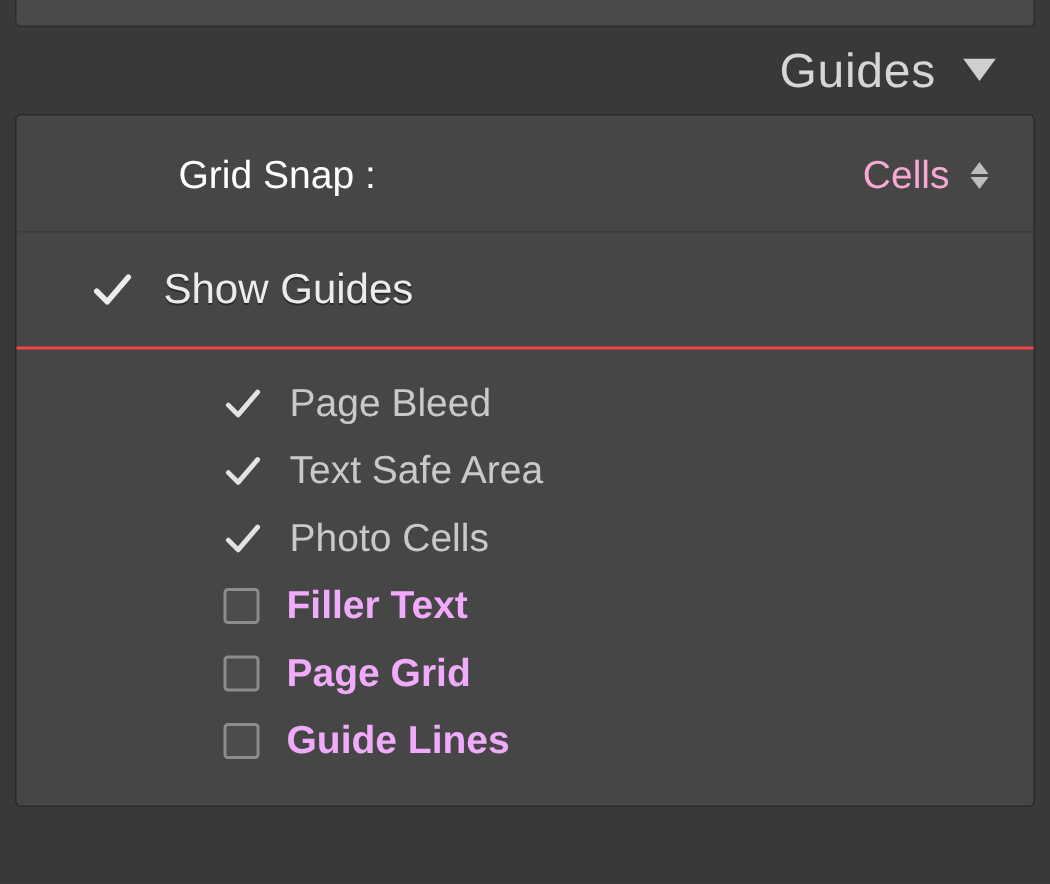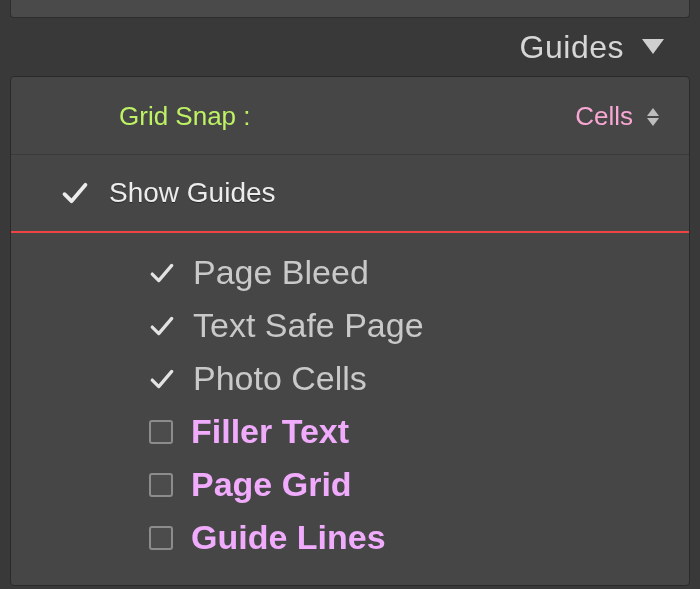--- a/index.html
+++ b/index.html
@@ -52,21 +52,21 @@
     }
     .row-gridsnap {
       display: flex;
       align-items: center;
       justify-content: space-between;
       padding: 24px 30px 22px 108px;
       border-bottom: 1px solid #3a3a3a;
     }
     .label-muted {
       font-size: 26px;
-      color: #bef264;
+      color: #ffffff;
     }
     .select-wrap {
       display: flex;
       align-items: center;
       gap: 14px;
       cursor: pointer;
     }
     .select-value {
       font-size: 26px;
       color: #f9a8d4;
@@ -113,21 +113,21 @@
       display: flex;
       flex-direction: column;
       gap: 14px;
     }
     .sub-item {
       display: flex;
       align-items: center;
       gap: 18px;
     }
     .sub-label {
-      font-size: 34px;
+      font-size: 26px;
       color: #c9c9c9;
     }
     .sub-label.dim {
       color: #f0abfc;
       font-weight: bold;
     }
   </style>
 </head>
 <body>
 
@@ -177,21 +177,21 @@
             </svg>
         </span>
         <span class="sub-label">Page Bleed</span>
       </div>
       <div class="sub-item">
         <span class="checkbox large-check">
           <svg width="26" height="26" viewBox="0 0 24 24">
               <polyline points="3,13 9,19 21,5" fill="none" stroke="#e3e3e3" stroke-width="3" stroke-linecap="round" stroke-linejoin="round"></polyline>
             </svg>
         </span>
-        <span class="sub-label">Text Safe Page</span>
+        <span class="sub-label">Text Safe Area</span>
       </div>
       <div class="sub-item">
         <span class="checkbox large-check">
           <svg width="26" height="26" viewBox="0 0 24 24">
               <polyline points="3,13 9,19 21,5" fill="none" stroke="#e3e3e3" stroke-width="3" stroke-linecap="round" stroke-linejoin="round"></polyline>
             </svg>
         </span>
         <span class="sub-label">Photo Cells</span>
       </div>
       <div class="sub-item">

